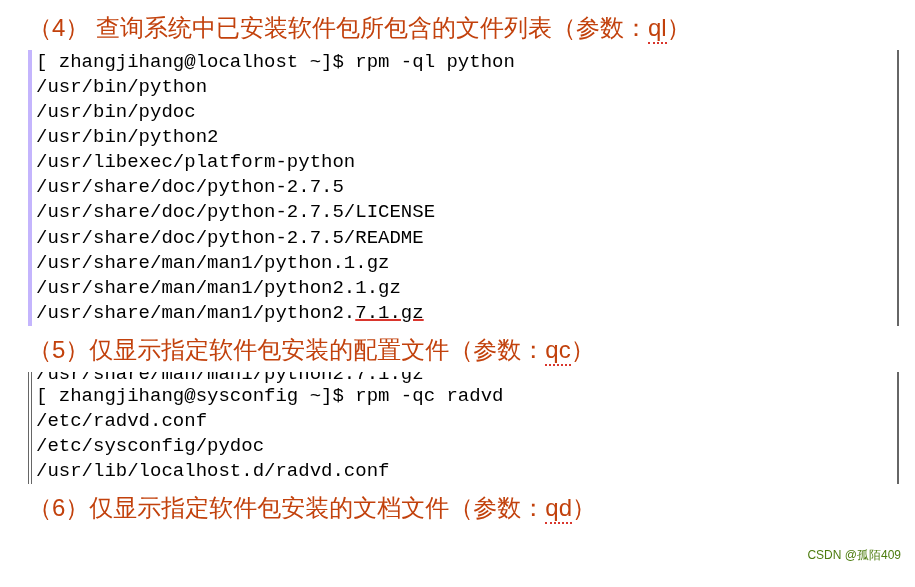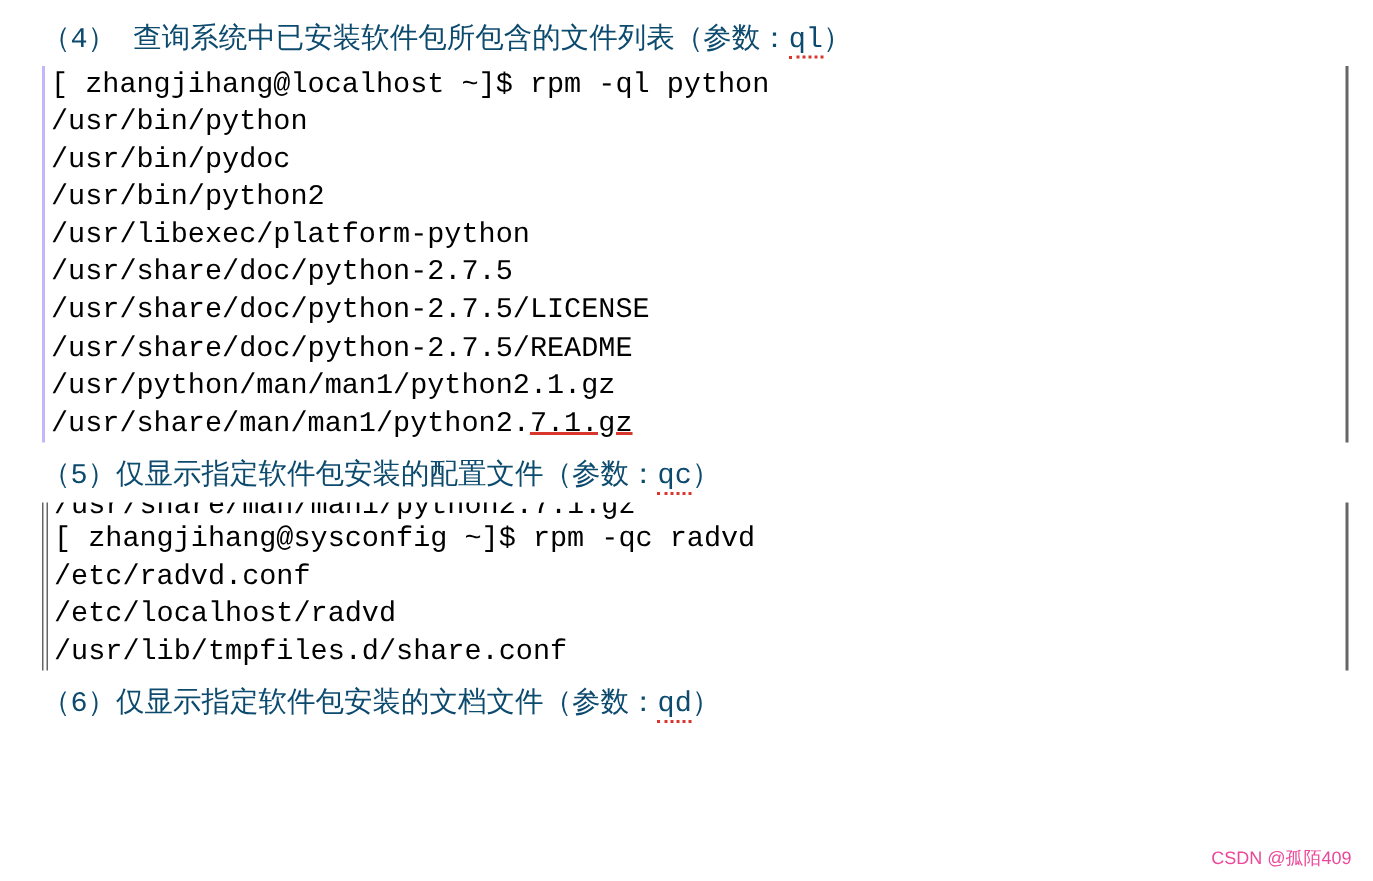--- a/index.html
+++ b/index.html
@@ -4,39 +4,38 @@
   <style>
     * { margin: 0; padding: 0; box-sizing: border-box; }
     body {
       font-family: "Microsoft YaHei", Arial, sans-serif;
       background: #fff;
       width: 915px;
       padding: 4px 8px;
       color: #000;
     }
     .heading {
-      font-size: 19px;
+      font-size: 24px;
       margin: 8px 0 6px 20px;
-      color: #0c4a6e;
-      font-family: Liberation Mono, monospace;
+      color: #c2410c;
     }
     .param {
       position: relative;
       display: inline-block;
     }
     .param::after {
       content: "";
       position: absolute;
       left: 0;
       right: 0;
       bottom: -2px;
       border-bottom: 2px dotted #d9362d;
     }
     .term {
-      border-left: 2px solid #c4b5fd;
+      border-left: 4px solid #c4b5fd;
       border-right: 2px solid #666;
       margin: 0 8px 6px 20px;
       padding: 0;
       font-family: "Courier New", monospace;
       font-size: 19px;
       line-height: 1.32;
       color: #000;
     }
     .term2 {
       border-left: 4px double #666;
@@ -58,55 +57,56 @@
     }
     .last-underline {
       text-decoration: underline;
       text-decoration-color: #d9362d;
       text-decoration-thickness: 2px;
       text-align: right;
     }
     .watermark {
       position: absolute;
       right: 14px;
-      bottom: 6px;
+      bottom: 23px;
       font-size: 12px;
-      color: #ec4899;
+      color: #4d7c0f;
       font-family: Arial, sans-serif;
     }
   </style>
 </head>
 <body>
 
 <div class="heading">
   <span>（4） </span><span>查询系统中已安装软件包所包含的文件列表（参数：</span><span class="param">ql</span><span>）</span>
 </div>
 
 <div class="term">
   <div class="line">[ zhangjihang@localhost ~]$ rpm -ql python</div>
   <div class="line">/usr/bin/python</div>
   <div class="line">/usr/bin/pydoc</div>
   <div class="line">/usr/bin/python2</div>
   <div class="line">/usr/libexec/platform-python</div>
   <div class="line">/usr/share/doc/python-2.7.5</div>
   <div class="line">/usr/share/doc/python-2.7.5/LICENSE</div>
   <div class="line">/usr/share/doc/python-2.7.5/README</div>
-  <div class="line">/usr/python/man/man1/python2.1.gz</div>
+  <div class="line">/usr/share/man/man1/python.1.gz</div>
+  <div class="line">/usr/share/man/man1/python2.1.gz</div>
   <div class="line"><span>/usr/share/man/man1/python2.</span><span class="last-underline">7.1.gz</span></div>
 </div>
 
 <div class="heading">
   <span>（5）</span><span>仅显示指定软件包安装的配置文件（参数：</span><span class="param">qc</span><span>）</span>
 </div>
 
 <div class="term2">
   <div class="line cut">/usr/share/man/man1/python2.7.1.gz</div>
   <div class="line">[ zhangjihang@sysconfig ~]$ rpm -qc radvd</div>
   <div class="line">/etc/radvd.conf</div>
-  <div class="line">/etc/localhost/radvd</div>
-  <div class="line">/usr/lib/tmpfiles.d/share.conf</div>
+  <div class="line">/etc/sysconfig/pydoc</div>
+  <div class="line">/usr/lib/localhost.d/radvd.conf</div>
 </div>
 
 <div class="heading">
   <span>（6）</span><span>仅显示指定软件包安装的文档文件（参数：</span><span class="param">qd</span><span>）</span>
 </div>
 
 <div class="watermark">CSDN @孤陌409</div>
 
 </body></html>

